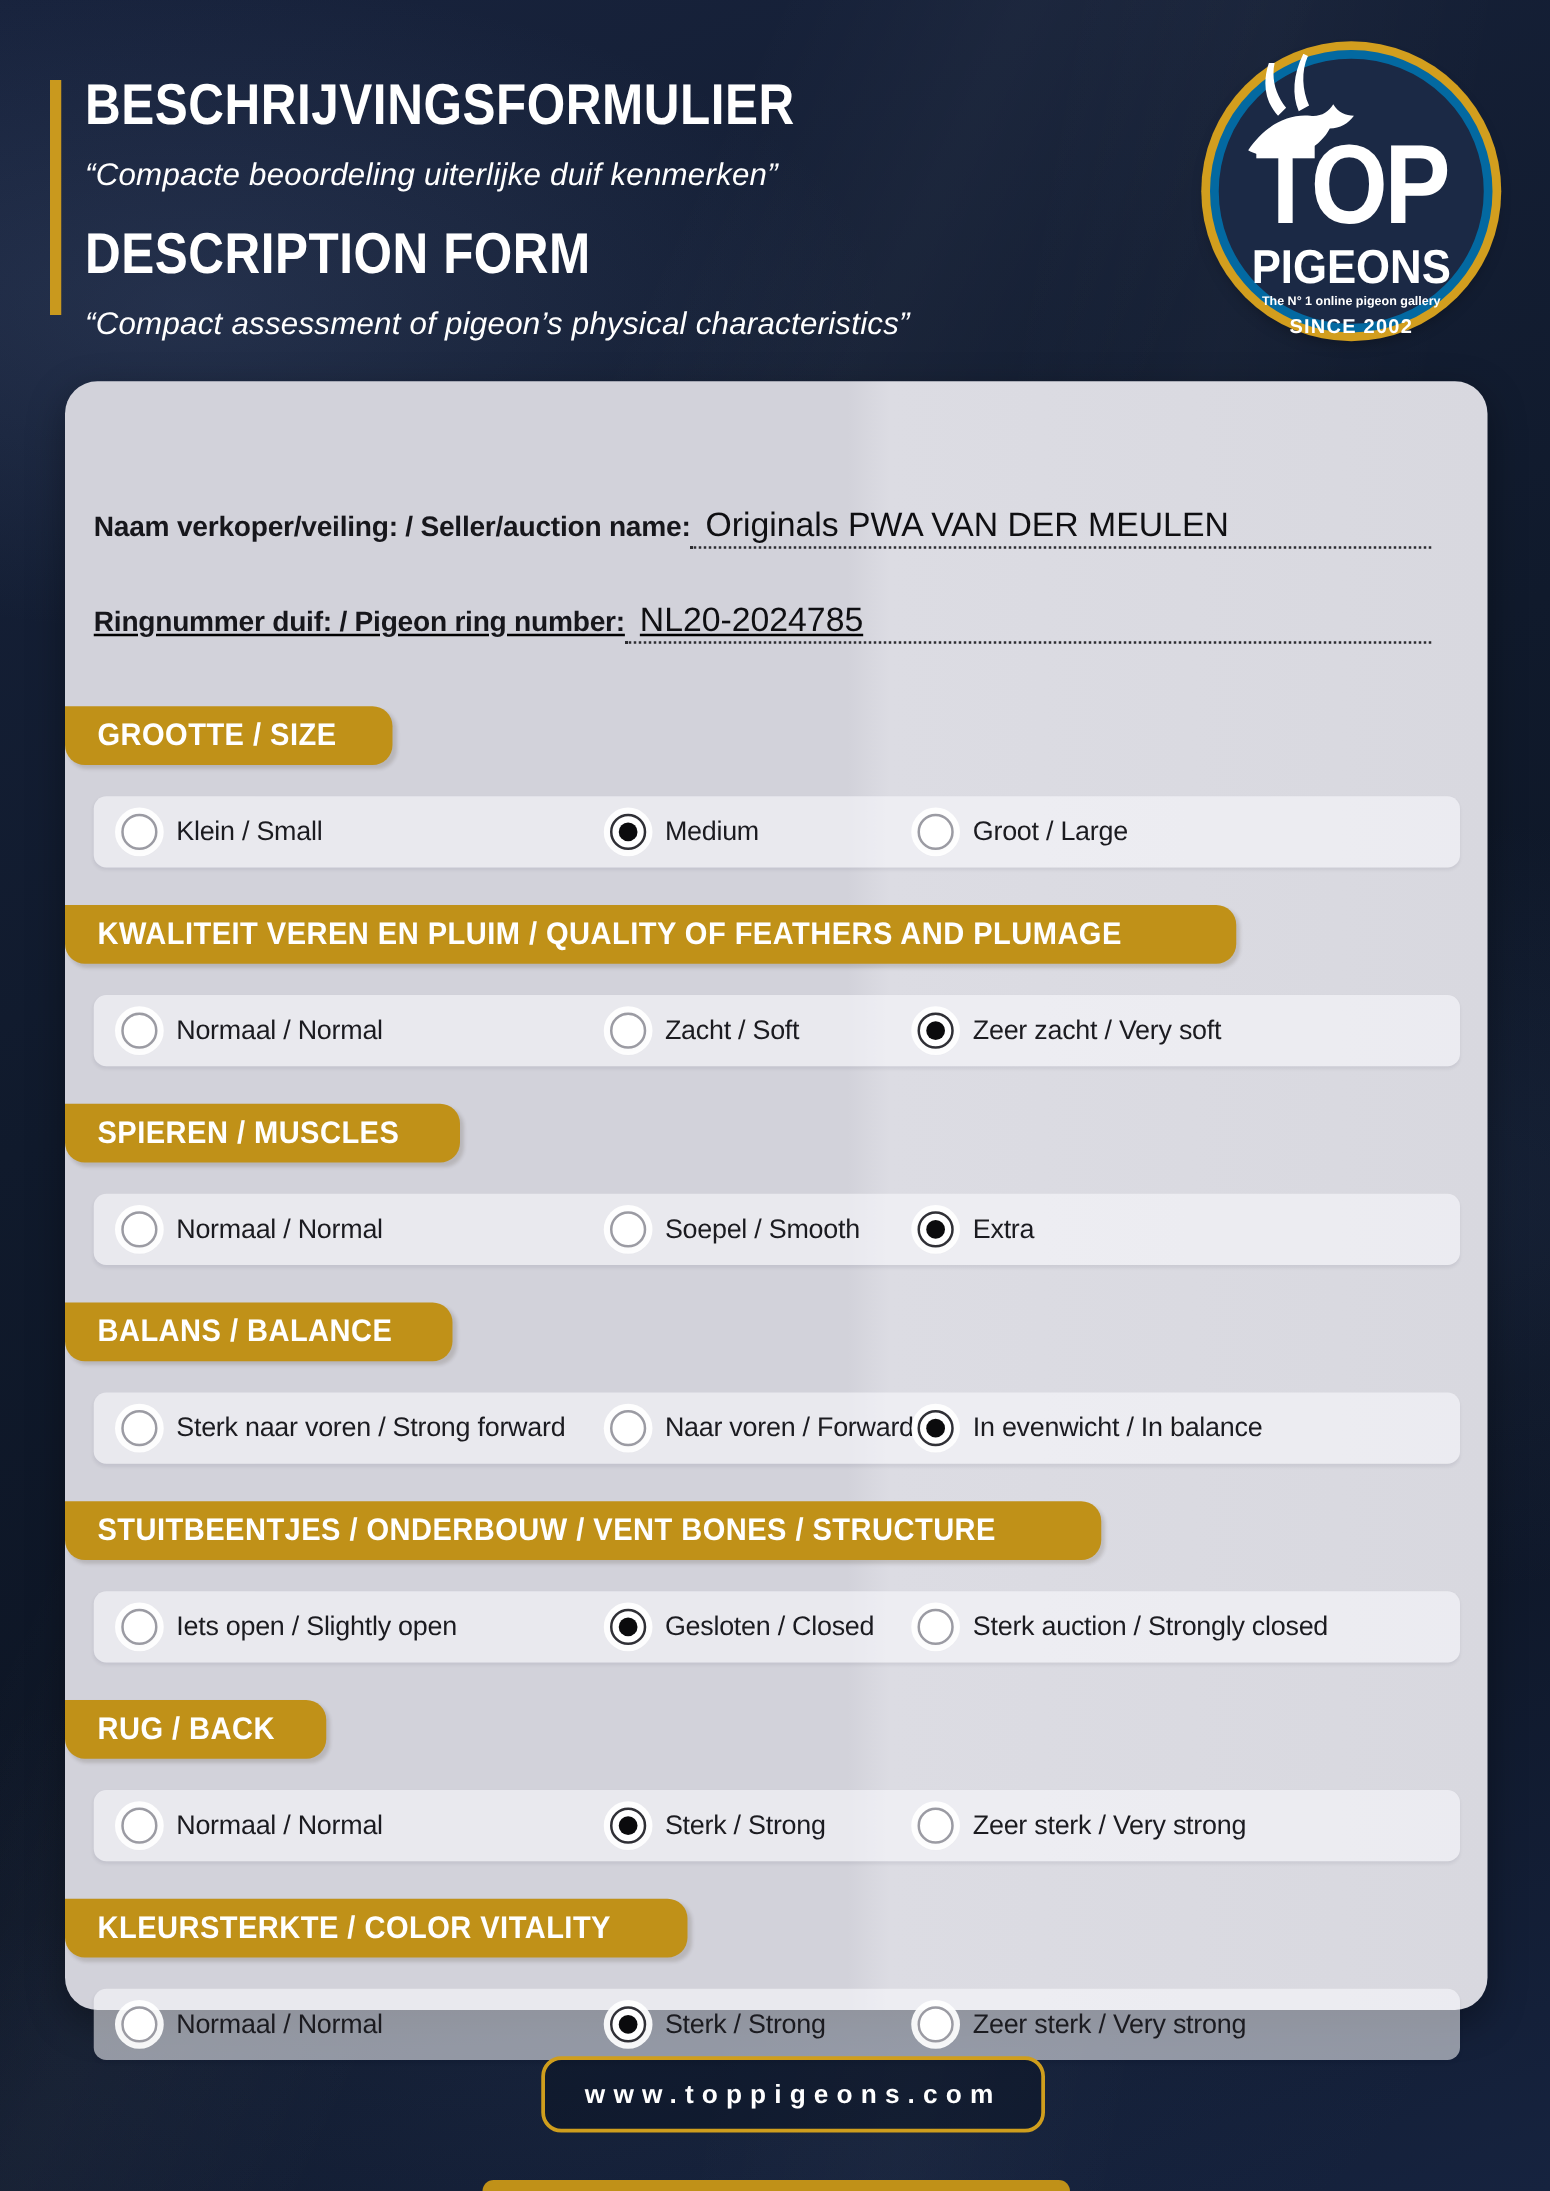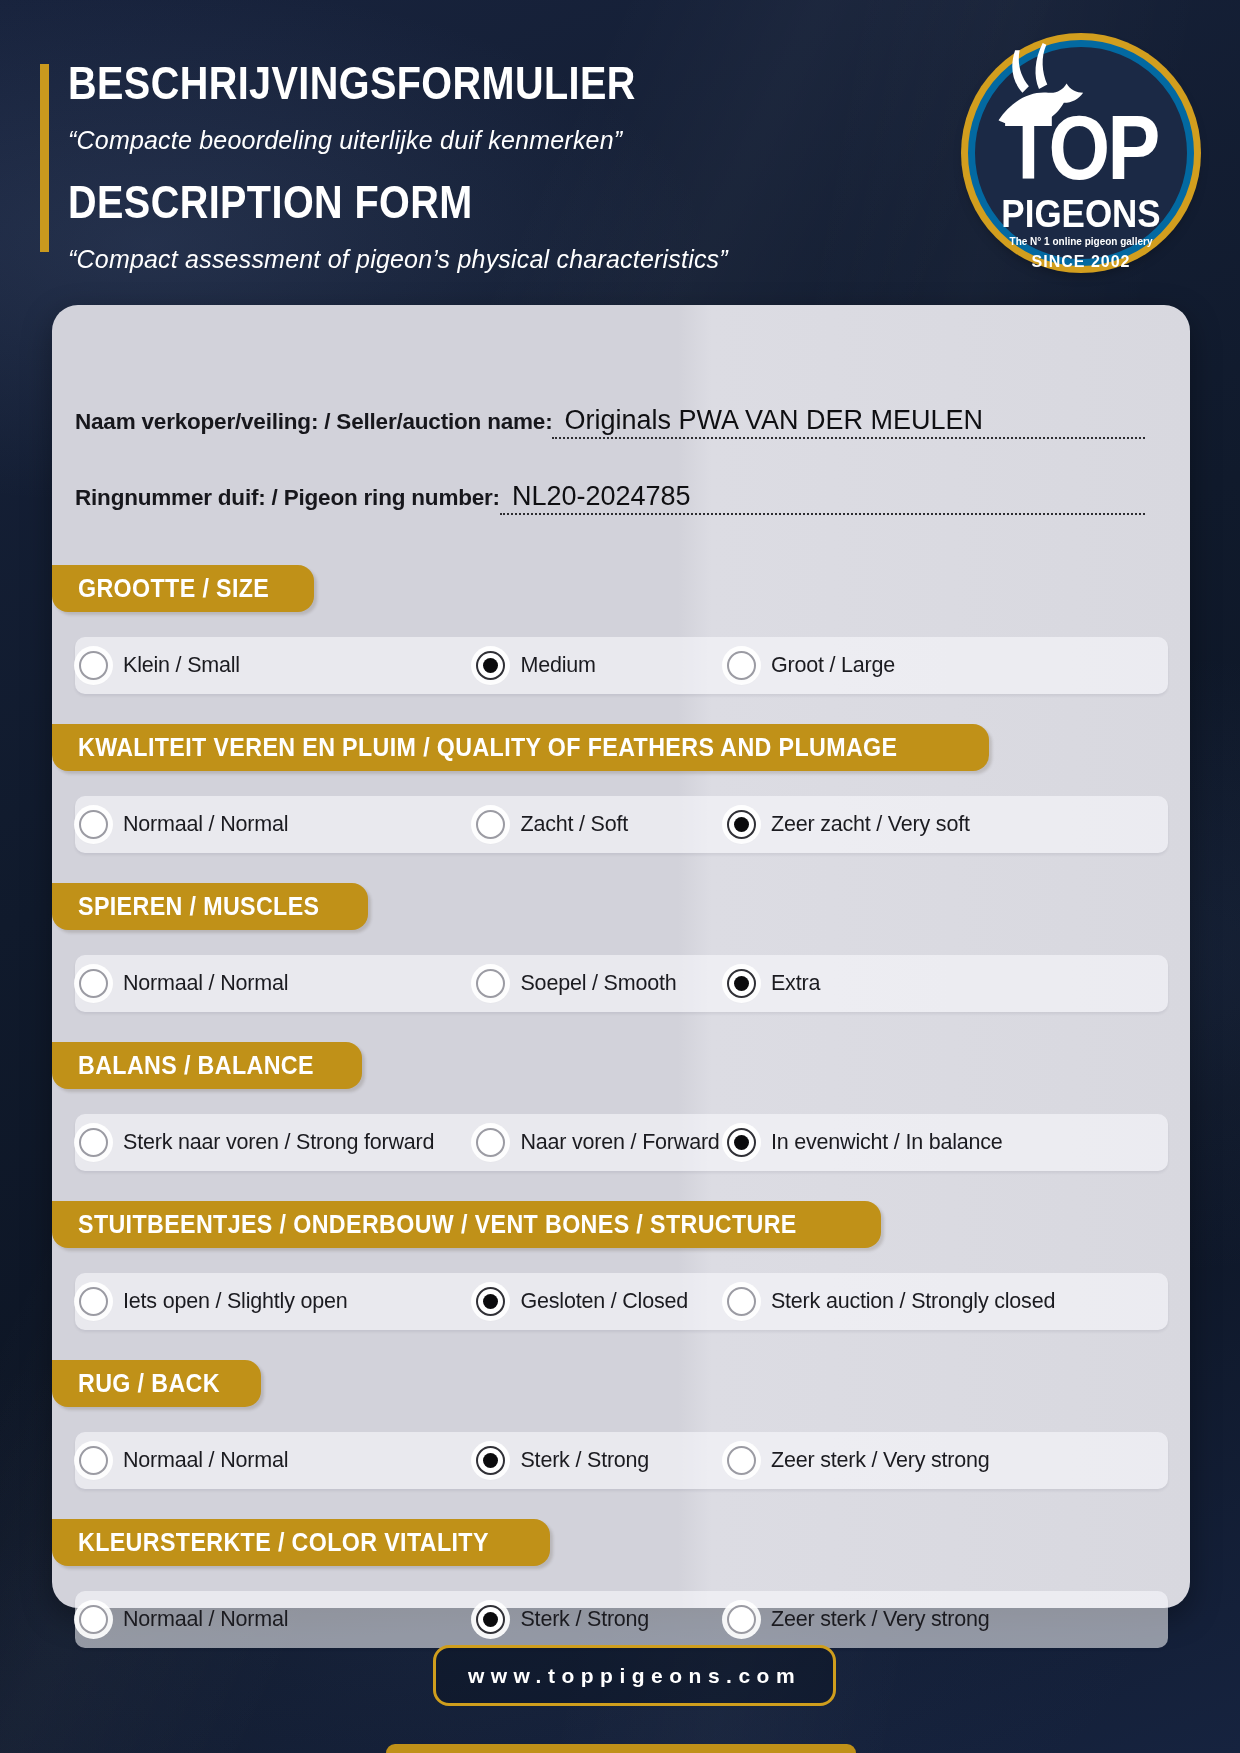--- a/index.html
+++ b/index.html
@@ -43,30 +43,30 @@
   
   .card { position:absolute; left:52px; top:305px; width:1138px; height:1303px;
     border-radius:26px; padding-top:100px;
     background:linear-gradient(90deg,#d2d2da 0%, #d2d2da 55%, #dcdce3 58%, #d8d8df 100%);
     box-shadow:0 10px 30px rgba(0,0,0,.35); }
 
   .field-row { display:flex; align-items:baseline; margin:0 45px 42px 23px; }
   .field-label { font-size:22.5px; font-weight:bold; color:#17171c; white-space:nowrap; letter-spacing:-0.2px; }
   .field-value { flex:1; border-bottom:2px dotted #2c2c30; font-size:27px; color:#0f0f12;
     padding:0 4px 1px 12px; white-space:nowrap; overflow:hidden; }
-  .field-row.last { margin-bottom:50px; }
+  .field-row.last { margin-bottom:50px;text-decoration:underline; }
 
   .sec { margin-bottom:30px; }
   .chip { display:inline-block; background:#c09118; color:#fff; height:47px; line-height:47px;
     padding:0 30px 0 26px; border-radius:0 16px 16px 16px; margin-bottom:25px;
     box-shadow:3px 3px 3px rgba(40,30,0,.15); }
   .chip-text { display:inline-block; font-size:25px; font-weight:bold; letter-spacing:.4px;
     transform:scaleX(.93); transform-origin:left; white-space:nowrap; }
   .strip { height:57px; margin:0 22px 0 23px; background:rgba(252,252,255,.55); border-radius:10px;
-    display:grid; grid-template-columns:36.5% 23% auto; align-items:center; padding-left:4px;
+    display:grid; grid-template-columns:36.5% 23% auto; align-items:center; padding-left:22px;
     box-shadow:0 2px 3px rgba(20,20,40,.07); }
   .opt { display:flex; align-items:center; gap:15px; cursor:pointer; }
   .radio { width:29px; height:29px; border-radius:50%; background:#fff; border:2px solid #9b9ba3;
     box-shadow:0 0 0 5px rgba(255,255,255,.92), 0 2px 4px rgba(0,0,0,.18);
     display:flex; align-items:center; justify-content:center; flex:0 0 29px; }
   .opt.selected .radio { border-color:#303036; }
   .dot { width:15px; height:15px; border-radius:50%; background:#0b0b0d; display:none; }
   .opt.selected .dot { display:block; }
   .opt-label { font-size:21.5px; color:#1b1b20; letter-spacing:-0.2px; white-space:nowrap; }
 

